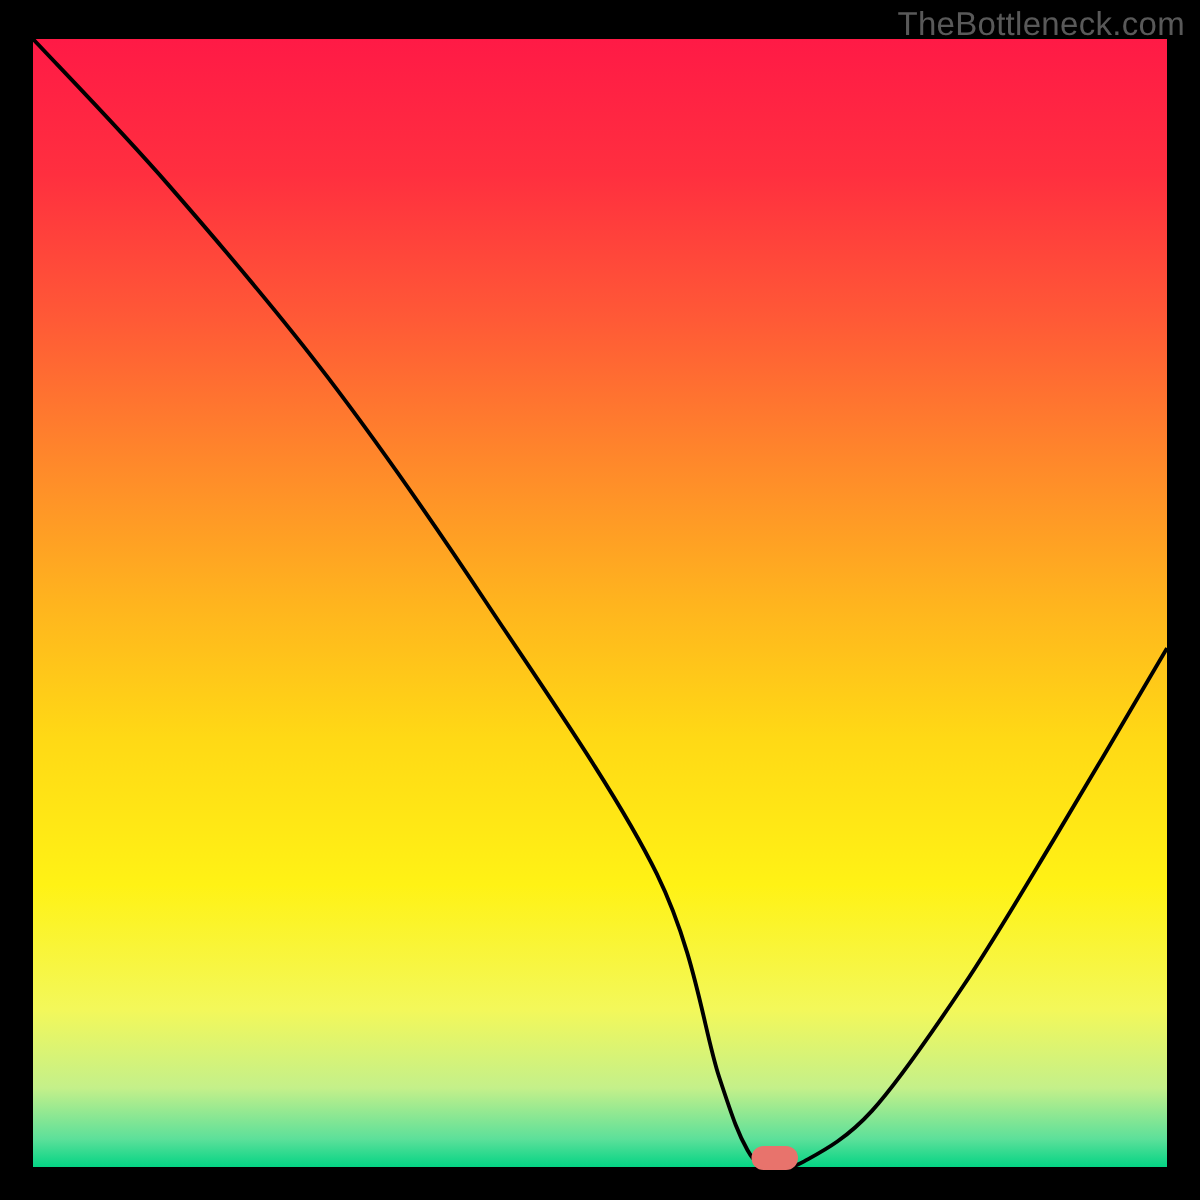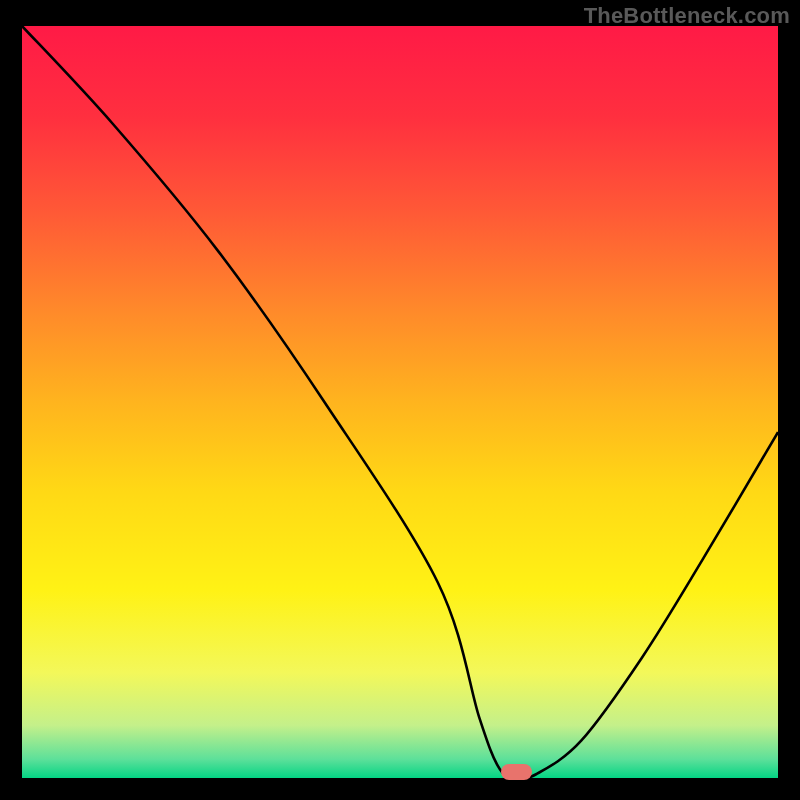--- a/index.html
+++ b/index.html
@@ -4,21 +4,21 @@
 <style>
   * { margin: 0; padding: 0; box-sizing: border-box; }
   html, body { width: 800px; height: 800px; background: #000; overflow: hidden; }
   .wrap { position: relative; width: 800px; height: 800px; background: #000; }
   .watermark {
     position: absolute;
     top: 3px; right: 10px;
     color: #595959;
     font-family: Arial, Helvetica, sans-serif;
     font-size: 22px;
-    font-weight: 700;
+    font-weight: 400;
     letter-spacing: 0.2px;
     user-select: none;
   }
   .plot {
     position: absolute;
     left: 22px; top: 26px;
     width: 756px; height: 752px;
   }
   .plot svg { width: 100%; height: 100%; display: block; }
   .curve { fill: none; stroke: #000; stroke-width: 2.6; }

